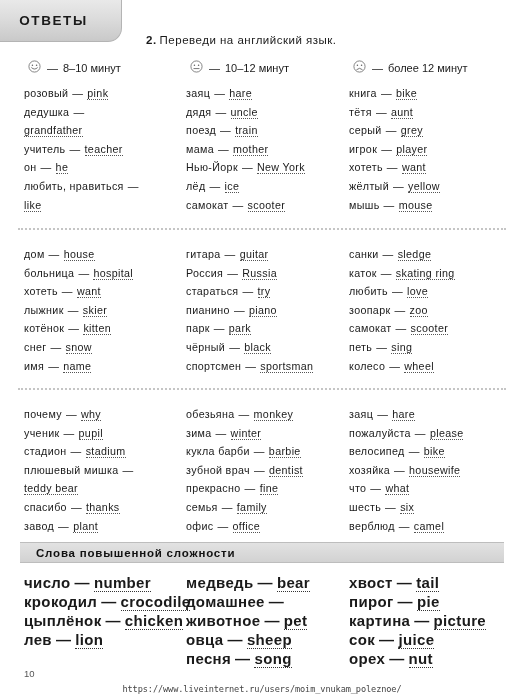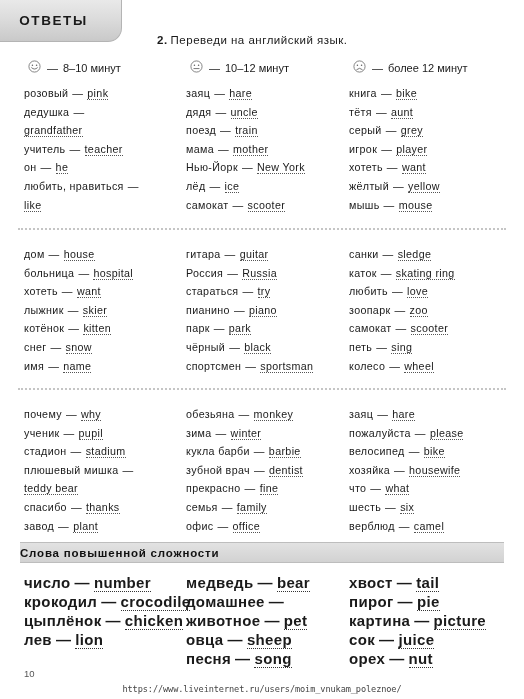--- a/index.html
+++ b/index.html
@@ -36,21 +36,20 @@
     color: #1a1a1a;
   }
 
   
   .exercise-heading {
     position: absolute;
     left: 146px; top: 34px;
     font-size: 11.5px;
     letter-spacing: 0.5px;
     white-space: nowrap;
-    margin-left: 11px;
   }
   .exercise-heading .num {
     font-weight: bold;
     margin-right: 3px;
   }
 
   
   .legend {
     position: absolute;
     left: 28px; top: 60px;
@@ -117,21 +116,21 @@
     position: absolute;
     left: 20px; top: 542px;
     width: 484px; height: 21px;
     background: linear-gradient(to bottom, #e2e2e2 0%, #d2d2d2 100%);
     border-top: 1px solid #bdbdbd;
     border-bottom: 1px solid #bdbdbd;
     display: flex;
     align-items: center;
   }
   .section-bar .section-title {
-    margin-left: 0;
+    margin-left: 16px;
     font-size: 11.5px;
     font-weight: bold;
     letter-spacing: 0.8px;
     color: #111;
   }
 
   
   .page-number {
     position: absolute;
     left: 24px; top: 668px;

